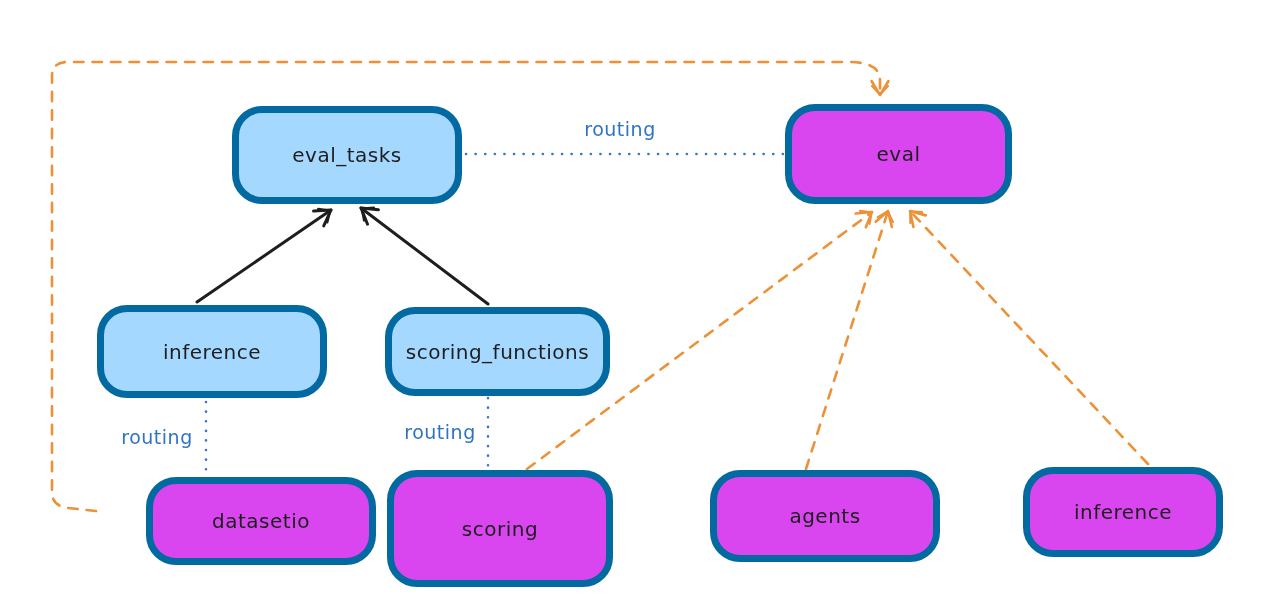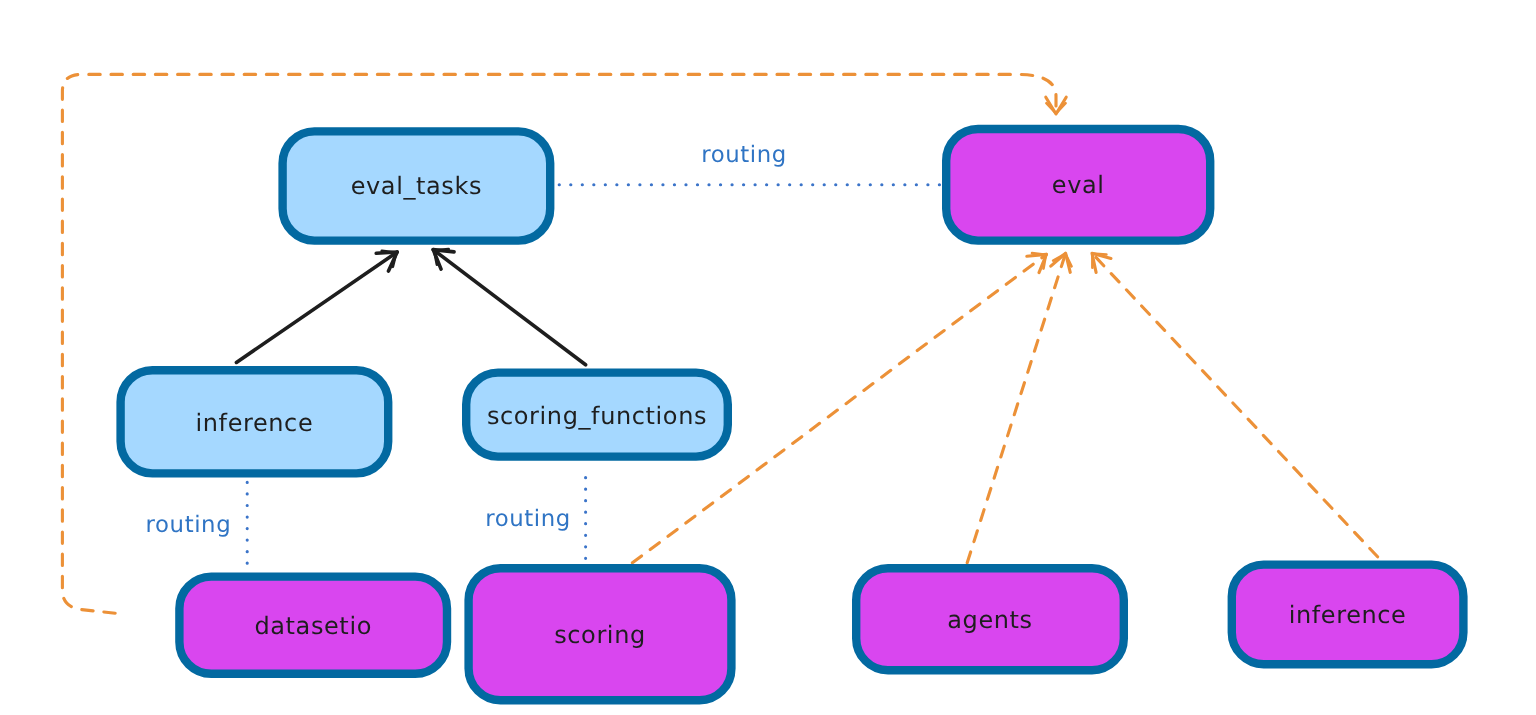--- a/index.html
+++ b/index.html
@@ -46,21 +46,21 @@
     font-size: 19px;
     font-weight: 400;
     letter-spacing: 0.5px;
     white-space: nowrap;
   }
 
   
   #n-eval_tasks        { left: 232px;  top: 106px; width: 230px; height: 98px;  }
   #n-eval              { left: 785px;  top: 104px; width: 227px; height: 100px; }
   #n-datasets          { left: 97px;   top: 305px; width: 230px; height: 93px;  }
-  #n-scoring_functions { left: 385px;  top: 307px; width: 225px; height: 77px;  }
+  #n-scoring_functions { left: 385px;  top: 307px; width: 225px; height: 89px;  }
   #n-datasetio         { left: 98px;   top: 477px; width: 230px; height: 88px; margin-left: 48px;  }
   #n-scoring           { left: 387px;  top: 470px; width: 226px; height: 117px;  }
   #n-agents            { left: 710px;  top: 470px; width: 230px; height: 92px;  }
   #n-inference         { left: 1023px; top: 467px; width: 200px; height: 90px;  }
 
   #lbl-routing-top  { left: 620px; top: 129px; }
   #lbl-routing-left { left: 157px; top: 437px; }
   #lbl-routing-mid  { left: 440px; top: 432px; }
 </style>
 </head>

